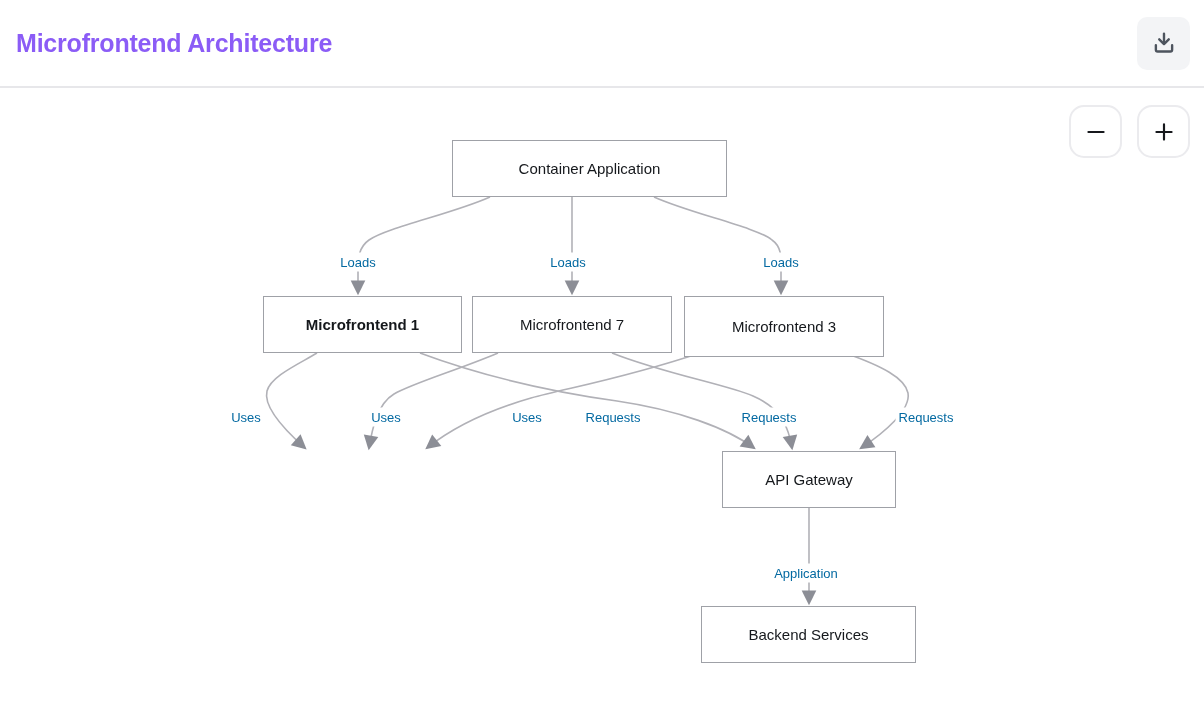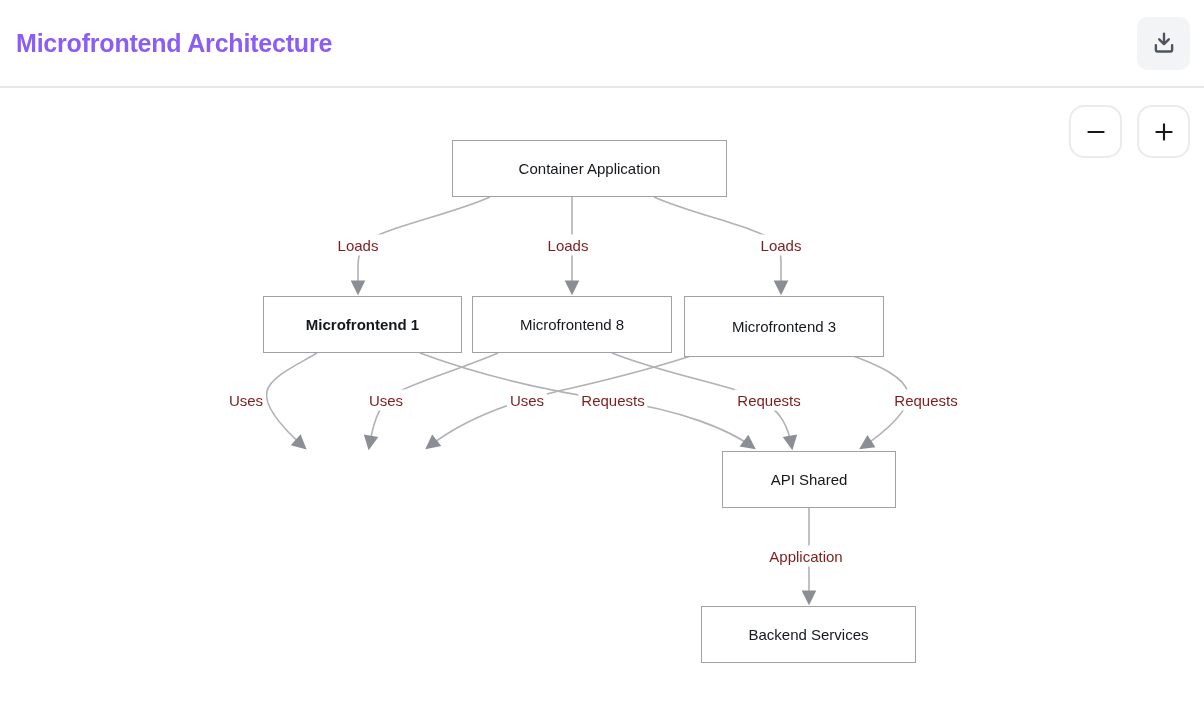--- a/index.html
+++ b/index.html
@@ -42,21 +42,21 @@
   .node {
     position: absolute; background: #ffffff; border: 1px solid #9fa1a7;
     display: flex; align-items: center; justify-content: center;
     font-size: 15px; color: #15181c; z-index: 10; cursor: default;
   }
 
   
   .edge-label {
     position: absolute; transform: translate(-50%, -50%);
     background: #ffffff; padding: 2px 3px;
-    font-size: 15px; color: #7f1d1d; z-index: 5; white-space: nowrap;
+    font-size: 13px; color: #0369a1; z-index: 5; white-space: nowrap; margin-top: 17px;
   }
 </style>
 </head>
 <body>
 
 <header class="app-header">
   <h1 class="app-title">Microfrontend Architecture</h1>
   <button class="download-btn">
     <svg width="26" height="26" viewBox="0 0 24 24">
       <g fill="none" stroke="#4d545e" stroke-width="2.2" stroke-linecap="round" stroke-linejoin="round">
@@ -101,27 +101,27 @@
     <path class="edge-path" marker-end="url(#arrowhead)" d="M809,420 L809,515"></path>
   </svg>
 
   <div class="node" style="left:452px; top:52px; width:275px; height:57px;">
     <span>Container Application</span>
   </div>
   <div class="node" style="left:263px; top:208px; width:199px; height:57px;font-weight:bold;">
     <span>Microfrontend 1</span>
   </div>
   <div class="node" style="left:472px; top:208px; width:200px; height:57px;">
-    <span>Microfrontend 8</span>
+    <span>Microfrontend 7</span>
   </div>
   <div class="node" style="left:684px; top:208px; width:200px; height:61px;">
     <span>Microfrontend 3</span>
   </div>
   <div class="node" style="left:722px; top:363px; width:174px; height:57px;">
-    <span>API Shared</span>
+    <span>API Gateway</span>
   </div>
   <div class="node" style="left:701px; top:518px; width:215px; height:57px;">
     <span>Backend Services</span>
   </div>
 
   <div class="edge-label" style="left:358px; top:157px;">Loads</div>
   <div class="edge-label" style="left:568px; top:157px;">Loads</div>
   <div class="edge-label" style="left:781px; top:157px;">Loads</div>
   <div class="edge-label" style="left:246px; top:312px;">Uses</div>
   <div class="edge-label" style="left:386px; top:312px;">Uses</div>

